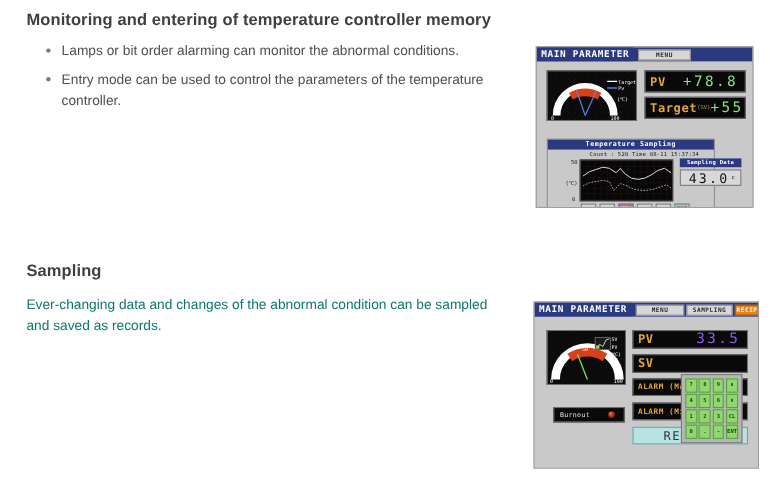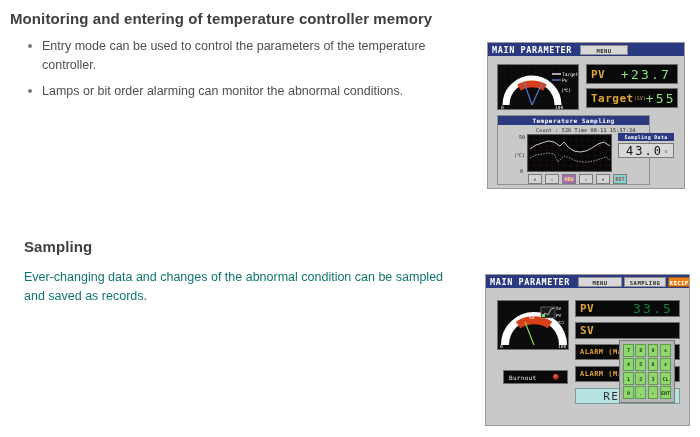--- a/index.html
+++ b/index.html
@@ -75,21 +75,21 @@
   .val-key{
     color:#e0a43c;font-size:11px;font-weight:bold;letter-spacing:.5px;
     padding-left:4px;white-space:nowrap;
   }
   .val-sub{font-size:5px;color:#c09a50;vertical-align:bottom;letter-spacing:0;}
   .val-num{
     flex:1;text-align:right;padding-right:6px;
     font-size:13px;letter-spacing:2.2px;white-space:nowrap;
   }
   .val-num.green{color:#8ee07a;}
-  .val-num.white{color:#15803d;}
+  .val-num.white{color:#8b5cf6;}
 
   
   .samp-panel{
     position:absolute;background:#c9c9c9;border:1px solid #8e8e8e;
     box-sizing:border-box;
   }
   .samp-head{
     background:#2b3a80;color:#ffffff;font-size:6px;font-weight:bold;
     text-align:center;letter-spacing:.5px;height:9px;line-height:9px;
   }
@@ -157,25 +157,25 @@
     color:#1d3d14;font-size:5px;font-weight:bold;
     display:flex;align-items:center;justify-content:center;
     box-sizing:border-box;
   }
 </style>
 </head>
 <body>
 
 <div class="page">
 
-  <div class="section" style="left:10px;top:10px;width:450px;">
+  <div class="section" style="left:24px;top:10px;width:450px;">
     <div class="sec-title">Monitoring and entering of temperature controller memory</div>
     <ul class="bullets">
+      <li>Lamps or bit order alarming can monitor the abnormal conditions.</li>
       <li>Entry mode can be used to control the parameters of the temperature controller.</li>
-      <li>Lamps or bit order alarming can monitor the abnormal conditions.</li>
     </ul>
   </div>
 
   <div class="hmi" style="left:487px;top:42px;width:198px;height:147px;">
     <div class="hmi-bar">
       <div class="hmi-title">MAIN PARAMETER</div>
       <div class="hmi-tabs">
         <div class="hmi-tab" style="width:48px;">MENU</div>
       </div>
     </div>
@@ -201,30 +201,30 @@
           <text class="g-label" x="64" y="17" font-size="4.5" fill="#e2e2e2">Pv</text>
           <text class="g-label" x="63" y="27" font-size="4.5" fill="#e2e2e2">(℃)</text>
           <text class="g-label" x="3" y="44" font-size="4.5" fill="#efefef">0</text>
           <text class="g-label" x="29" y="14" font-size="4.5" fill="#e89a2a">50</text>
           <text class="g-label" x="57" y="44" font-size="4.5" fill="#e89a2a">100</text>
         </svg>
       </div>
 
       <div class="val-row" style="left:98px;top:8px;width:92px;height:20px;">
         <span class="val-key">PV</span>
-        <span class="val-num green">+23.7</span>
+        <span class="val-num green">+78.8</span>
       </div>
 
       <div class="val-row" style="left:98px;top:32px;width:92px;height:20px;">
         <span class="val-key">Target</span>
         <span class="val-sub">(SV)</span>
         <span class="val-num green">+55.0</span>
       </div>
 
-      <div class="samp-panel" style="left:9px;top:59px;width:153px;height:70px;">
+      <div class="samp-panel" style="left:9px;top:70px;width:153px;height:70px;">
         <div class="samp-head">Temperature Sampling</div>
 
         <div class="samp-meta" style="left:38px;top:11px;">Count : 520 Time 08-11 15:37:34</div>
 
         <div class="axis-lab" style="left:21px;top:18px;">50</div>
         <div class="axis-lab" style="left:16px;top:36px;">(℃)</div>
         <div class="axis-lab" style="left:22px;top:52px;">0</div>
 
         <div class="chart-box" style="left:29px;top:18px;width:85px;height:38px;">
           <svg width="85" height="38" viewBox="0 0 85 38">

